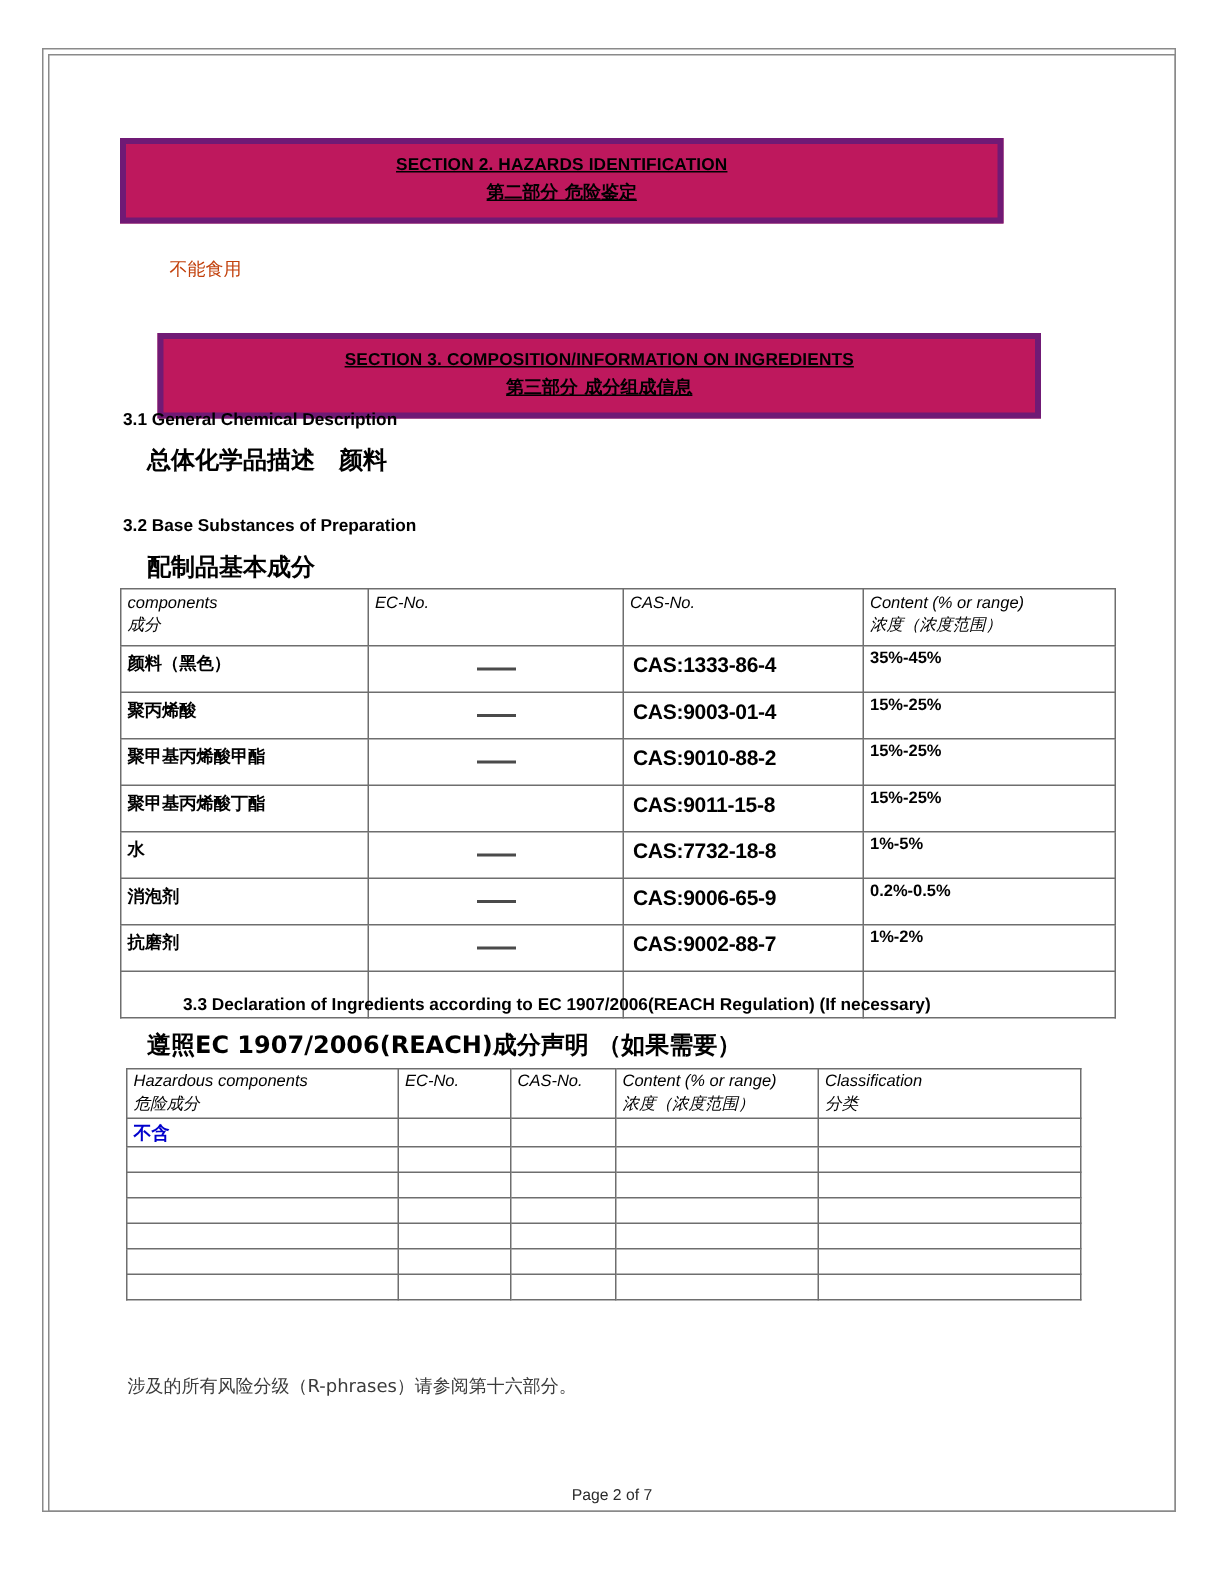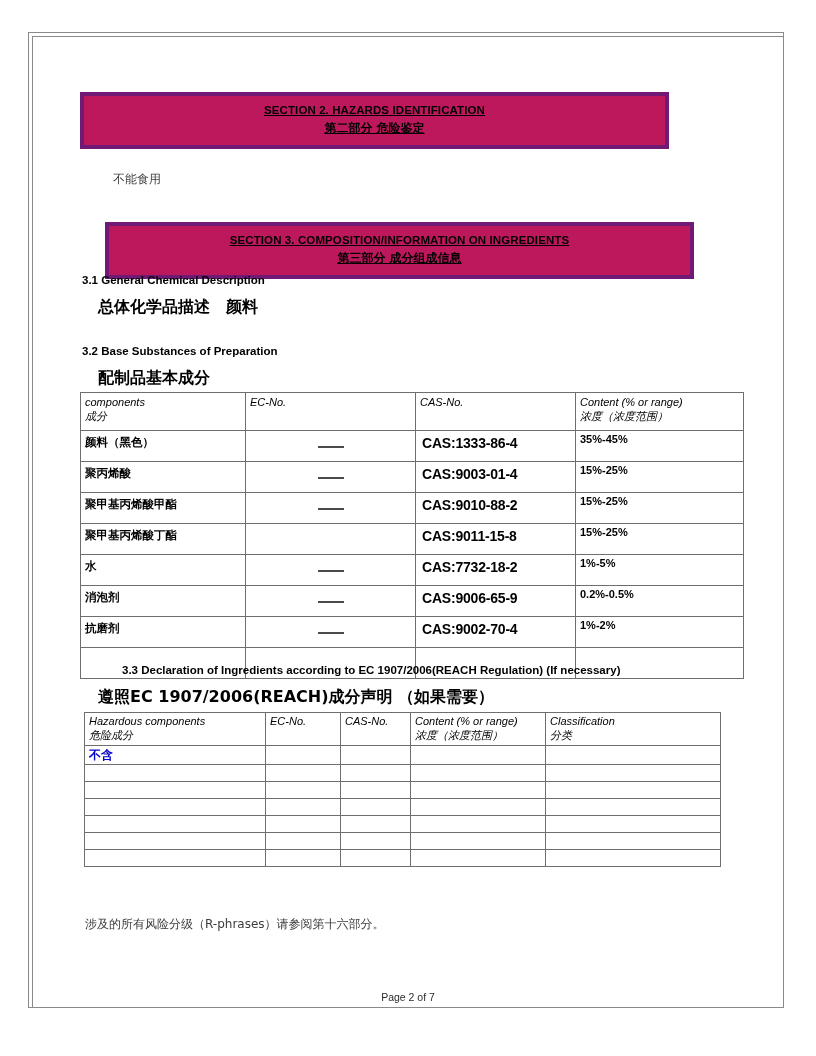--- a/index.html
+++ b/index.html
@@ -78,21 +78,21 @@
     position: absolute;
     font-size: 12px;
     font-family: "DejaVu Sans", "Liberation Sans", sans-serif;
     white-space: nowrap;
   }
 
   #note-no-eat {
     left: 113px;
     top: 171px;
     font-size: 12px;
-    color: #404040;
+    color: #c2410c;
     font-family: Liberation Serif, serif;
   }
 
   .subhead-en {
     position: absolute;
     font-size: 11.5px;
     font-weight: bold;
     white-space: nowrap;
   }
   .subhead-cn {
@@ -292,33 +292,33 @@
       </tr>
       <tr>
         <td class="cell-comp">聚甲基丙烯酸丁酯</td>
         <td class="cell-ec"></td>
         <td class="cell-cas">CAS:9011-15-8</td>
         <td class="cell-content">15%-25%</td>
       </tr>
       <tr>
         <td class="cell-comp">水</td>
         <td class="cell-ec"><span class="dash"></span></td>
-        <td class="cell-cas">CAS:7732-18-2</td>
+        <td class="cell-cas">CAS:7732-18-8</td>
         <td class="cell-content">1%-5%</td>
       </tr>
       <tr>
         <td class="cell-comp">消泡剂</td>
         <td class="cell-ec"><span class="dash"></span></td>
         <td class="cell-cas">CAS:9006-65-9</td>
         <td class="cell-content">0.2%-0.5%</td>
       </tr>
       <tr>
         <td class="cell-comp">抗磨剂</td>
         <td class="cell-ec"><span class="dash"></span></td>
-        <td class="cell-cas">CAS:9002-70-4</td>
+        <td class="cell-cas">CAS:9002-88-7</td>
         <td class="cell-content">1%-2%</td>
       </tr>
       <tr>
         <td class="cell-comp"></td>
         <td class="cell-ec"></td>
         <td class="cell-cas"></td>
         <td class="cell-content"></td>
       </tr>
     </tbody>
   </table>

